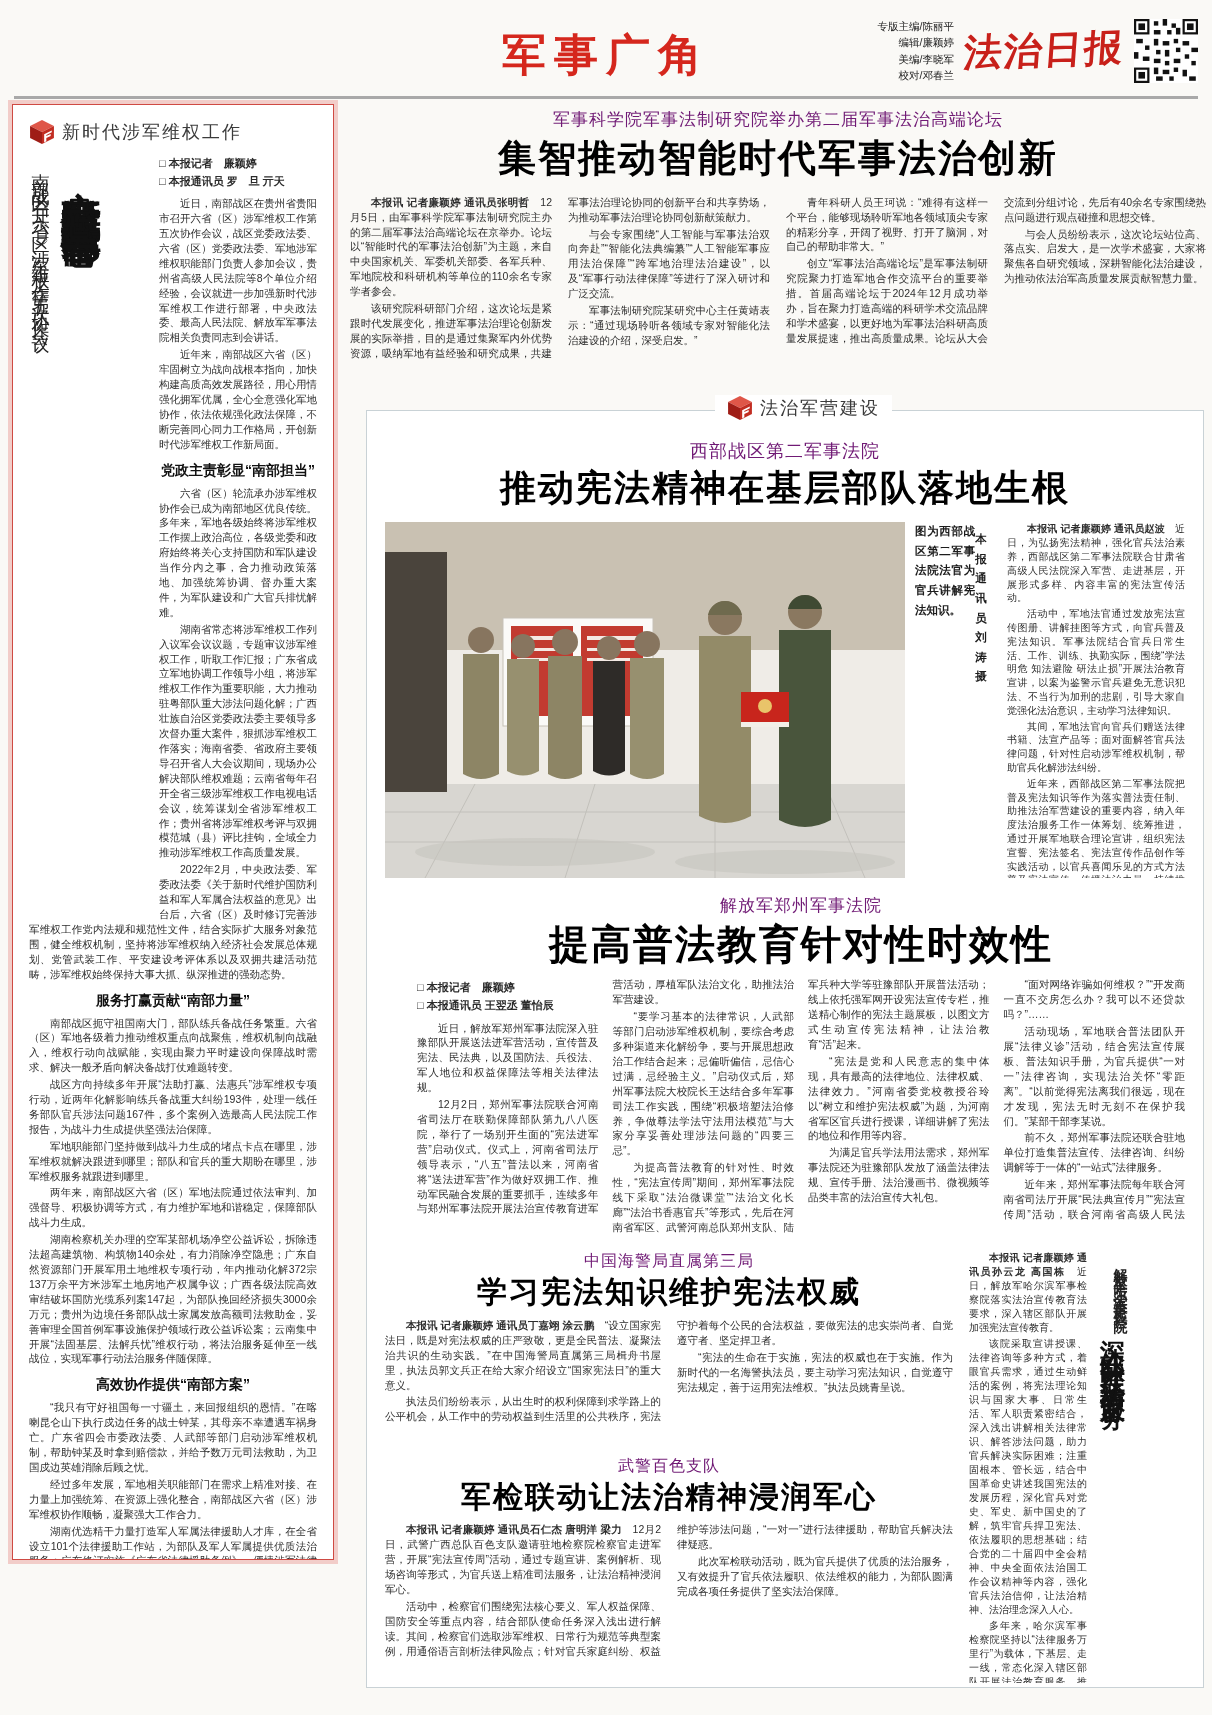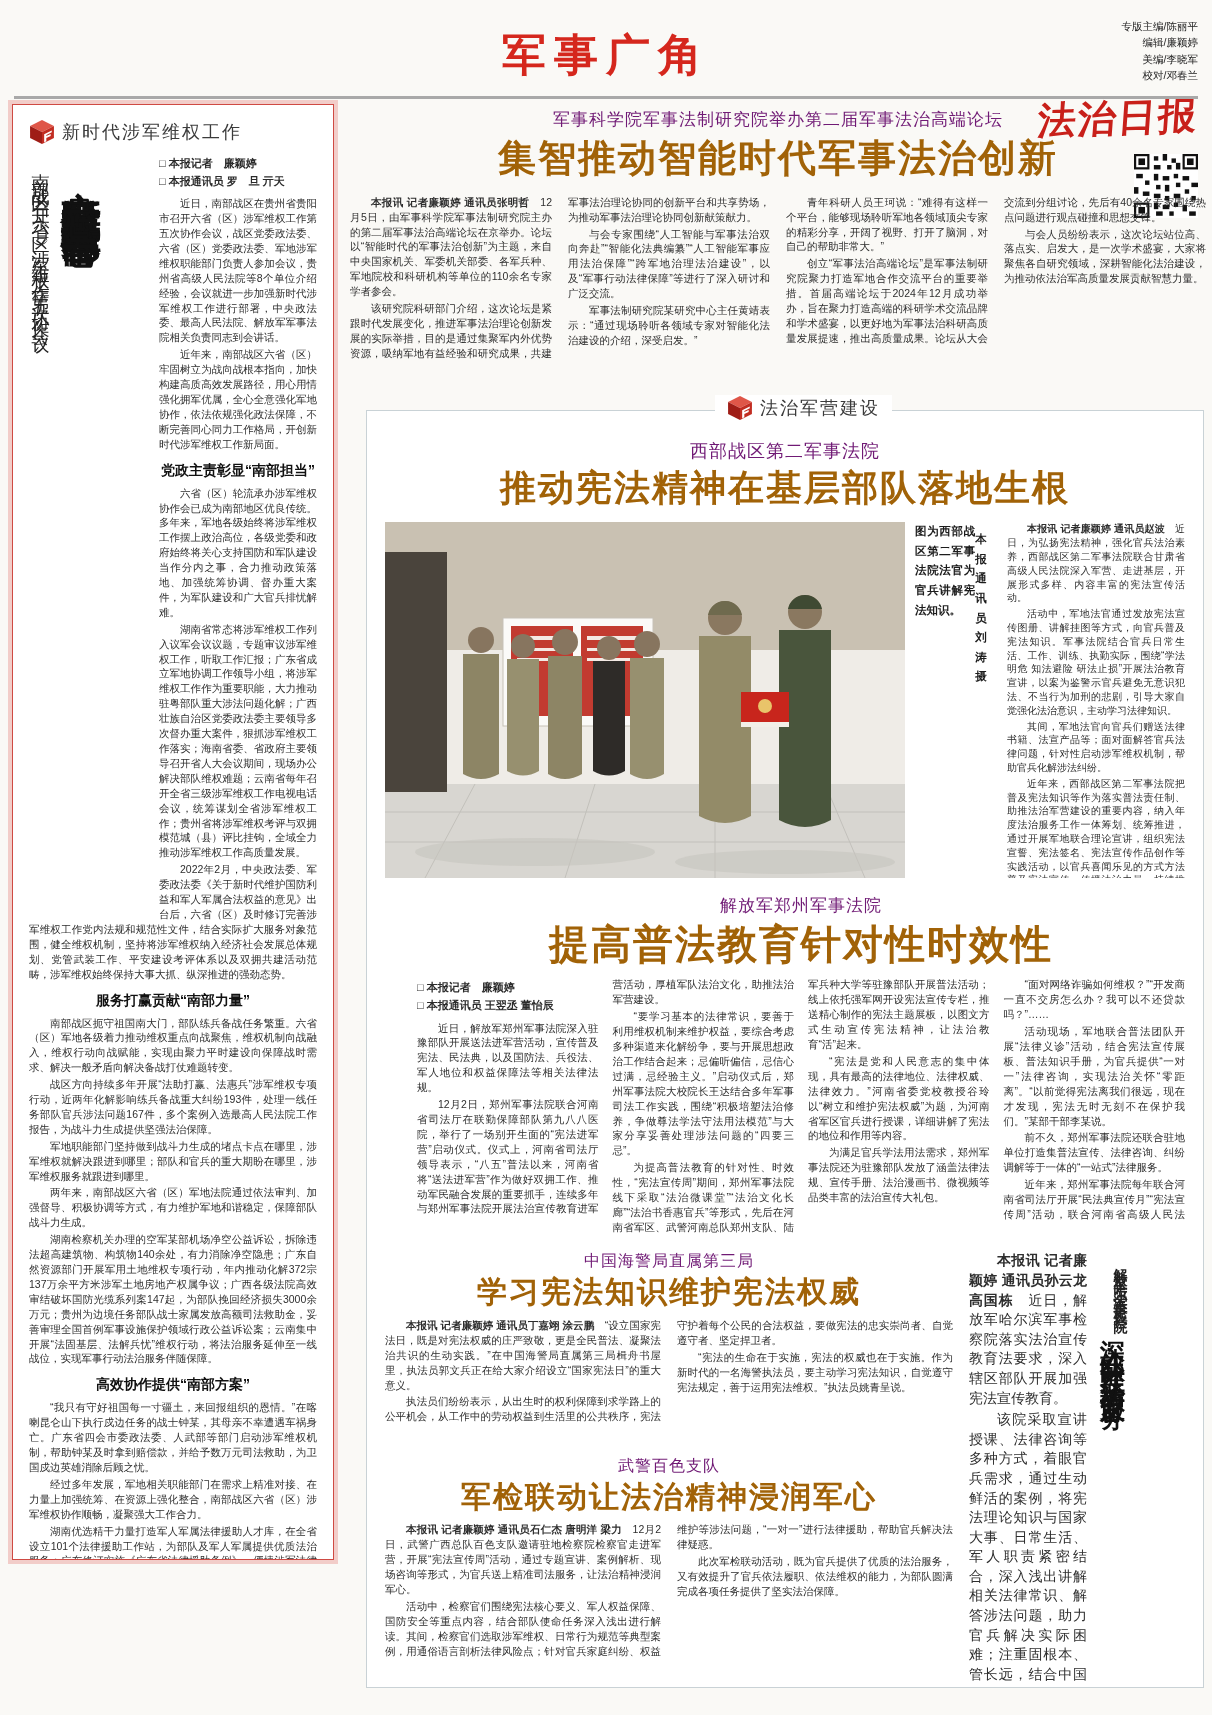--- a/index.html
+++ b/index.html
@@ -7,33 +7,33 @@
        font-family:"Liberation Sans","DejaVu Sans",sans-serif;color:#2b2b2b;}
 
   
   .header{position:absolute;left:14px;top:10px;width:1184px;height:84px;}
   .pnwrap{position:absolute;left:12px;top:16px;display:flex;gap:8px;align-items:flex-start;}
   .pn{width:56px;height:56px;background:#d6281e;color:#fff;font-size:38px;font-weight:bold;
       display:flex;align-items:center;justify-content:center;}
   .pndate{font-size:12px;color:#333;line-height:1.5;padding-top:12px;}
   .stitle{position:absolute;left:0;right:0;top:16px;text-align:center;font-size:44px;font-weight:900;
           color:#d5271d;letter-spacing:8px;}
-  .hright{position:absolute;right:0;top:8px;display:flex;align-items:flex-end;gap:10px;flex-direction:column;}
+  .hright{position:absolute;right:0;top:8px;display:flex;align-items:center;gap:10px;}
   .staff{text-align:right;font-size:10.5px;color:#222;line-height:1.55;}
   .masthead{color:#c8201a;font-family:"DejaVu Serif","Liberation Serif",serif;font-weight:900;
             font-size:38px;letter-spacing:2px;transform:skewX(-6deg) rotate(-2deg);white-space:nowrap;}
   .qr{width:64px;height:64px;}
   .hrule{position:absolute;left:14px;top:96px;width:1184px;height:3px;background:#a9a9a9;}
 
   
   .bp{font-size:10.5px;line-height:1.42;text-align:justify;text-indent:2em;margin:0 0 2px;color:#2e2e2e;}
   .byl{font-weight:bold;font-size:11px;line-height:1.6;margin:2px 0 6px;}
   .inb{font-weight:bold;}
   .kick{text-align:center;font-size:17px;color:#701a75;letter-spacing:1px;}
-  .hl{text-align:center;font-weight:900;color:#a16207;letter-spacing:2px;line-height:1.15;}
+  .hl{text-align:center;font-weight:900;color:#000000;letter-spacing:2px;line-height:1.15;}
   .subhead{font-size:14px;font-weight:bold;text-align:center;margin:10px 0 6px;color:#111;}
 
   
   .badge{display:flex;align-items:center;gap:7px;font-size:18px;color:#3b3b3b;letter-spacing:2px;}
   .cube{width:26px;height:26px;flex:0 0 auto;}
 
   
   .lead{position:absolute;left:12px;top:104px;width:322px;height:1456px;background:#fff;
         border:1px solid #cf4a43;outline:4px solid #f2cdc9;padding:14px 16px;box-sizing:border-box;
         overflow:hidden;}
@@ -69,21 +69,21 @@
   .bottomrow{display:flex;gap:16px;margin-top:16px;}
   .bleft{width:568px;flex:0 0 auto;}
   .cg .hl,.wj .hl{font-size:30px;margin:3px 0 8px;}
   .cg .kick,.wj .kick{font-size:16px;}
   .cg .cols{column-count:2;column-gap:16px;column-fill:auto;height:122px;overflow:hidden;}
   .wj{margin-top:16px;}
   .wj .cols{column-count:2;column-gap:16px;column-fill:auto;height:158px;overflow:hidden;}
 
   .harbin{flex:1;display:flex;gap:10px;}
   .harbintext{width:118px;flex:0 0 auto;height:432px;overflow:hidden;}
-  .harbintext .bp{font-size:14px;line-height:1.4;}
+  .harbintext .bp{font-size:10px;line-height:1.4;}
   .hvtitles{writing-mode:vertical-rl;height:420px;display:flex;gap:8px;padding-top:6px;}
   .hvkick{font-size:14px;font-weight:700;letter-spacing:5px;color:#222;}
   .hvhl{font-size:25px;font-weight:900;letter-spacing:6px;color:#111;}
 </style>
 </head>
 <body>
 
 <div class="header">
   <div class="stitle">军事广角</div>
   <div class="hright">
@@ -284,21 +284,21 @@
   <div class="zh">
     <div class="kick">解放军郑州军事法院</div>
     <div class="hl">提高普法教育针对性时效性</div>
     <div class="cols">
       <div class="byl">
         <div>□ 本报记者　廉颖婷</div>
         <div>□ 本报通讯员 王翌丞 董怡辰</div>
       </div>
       <p class="bp">近日，解放军郑州军事法院深入驻豫部队开展送法进军营活动，宣传普及宪法、民法典，以及国防法、兵役法、军人地位和权益保障法等相关法律法规。</p>
       <p class="bp">12月2日，郑州军事法院联合河南省司法厅在联勤保障部队第九八八医院，举行了一场别开生面的“宪法进军营”启动仪式。仪式上，河南省司法厅领导表示，“八五”普法以来，河南省将“送法进军营”作为做好双拥工作、推动军民融合发展的重要抓手，连续多年与郑州军事法院开展法治宣传教育进军营活动，厚植军队法治文化，助推法治军营建设。</p>
-      <p class="bp">“要学习基本的法律常识，要善于利用维权机制来维护权益，要综合考虑多种渠道来化解纷争，要与开展思想政治工作结合起来；忌偏听偏信，忌信心过满，忌经验主义。”启动仪式后，郑州军事法院大校院长王达结合多年军事司法工作实践，围绕“积极培塑法治修养，争做尊法学法守法用法模范”与大家分享妥善处理涉法问题的“四要三忌”。</p>
+      <p class="bp">“要学习基本的法律常识，人武部等部门启动涉军维权机制，要综合考虑多种渠道来化解纷争，要与开展思想政治工作结合起来；忌偏听偏信，忌信心过满，忌经验主义。”启动仪式后，郑州军事法院大校院长王达结合多年军事司法工作实践，围绕“积极培塑法治修养，争做尊法学法守法用法模范”与大家分享妥善处理涉法问题的“四要三忌”。</p>
       <p class="bp">为提高普法教育的针对性、时效性，“宪法宣传周”期间，郑州军事法院线下采取“法治微课堂”“法治文化长廊”“法治书香惠官兵”等形式，先后在河南省军区、武警河南总队郑州支队、陆军兵种大学等驻豫部队开展普法活动；线上依托强军网开设宪法宣传专栏，推送精心制作的宪法主题展板，以图文方式生动宣传宪法精神，让法治教育“活”起来。</p>
       <p class="bp">“宪法是党和人民意志的集中体现，具有最高的法律地位、法律权威、法律效力。”河南省委党校教授谷玲以“树立和维护宪法权威”为题，为河南省军区官兵进行授课，详细讲解了宪法的地位和作用等内容。</p>
       <p class="bp">为满足官兵学法用法需求，郑州军事法院还为驻豫部队发放了涵盖法律法规、宣传手册、法治漫画书、微视频等品类丰富的法治宣传大礼包。</p>
       <p class="bp">“面对网络诈骗如何维权？”“开发商一直不交房怎么办？我可以不还贷款吗？”……</p>
       <p class="bp">活动现场，军地联合普法团队开展“法律义诊”活动，结合宪法宣传展板、普法知识手册，为官兵提供“一对一”法律咨询，实现法治关怀“零距离”。“以前觉得宪法离我们很远，现在才发现，宪法无时无刻不在保护我们。”某部干部李某说。</p>
       <p class="bp">前不久，郑州军事法院还联合驻地单位打造集普法宣传、法律咨询、纠纷调解等于一体的“一站式”法律服务。</p>
       <p class="bp">近年来，郑州军事法院每年联合河南省司法厅开展“民法典宣传月”“宪法宣传周”活动，联合河南省高级人民法院、河南省人民检察院开展“千名法官进军营”“送法惠兵”“八一送法进军营”等活动，在驻豫部队座座军营掀起崇尚法治热潮；先后推动出台《河南省军事设施保护条例》《河南省关于新时代维护国防利益和军人军属合法权益工作机制的若干规定》《关于贯彻落实〈关于军事法院管辖民事案件若干问题的规定〉具体办法》等条例规定；持续推广“汤阴经验”“信阳模式”等经验做法，维权“法护中原”“豫剑护戍”等专项行动，不断擦亮司法拥军“河南品牌”。该院聚焦部队练兵备战需求，创新普法形式，丰富普法内容，延伸服务触角，以法治力量护航强军兴军。</p>
     </div>
   </div>
 

